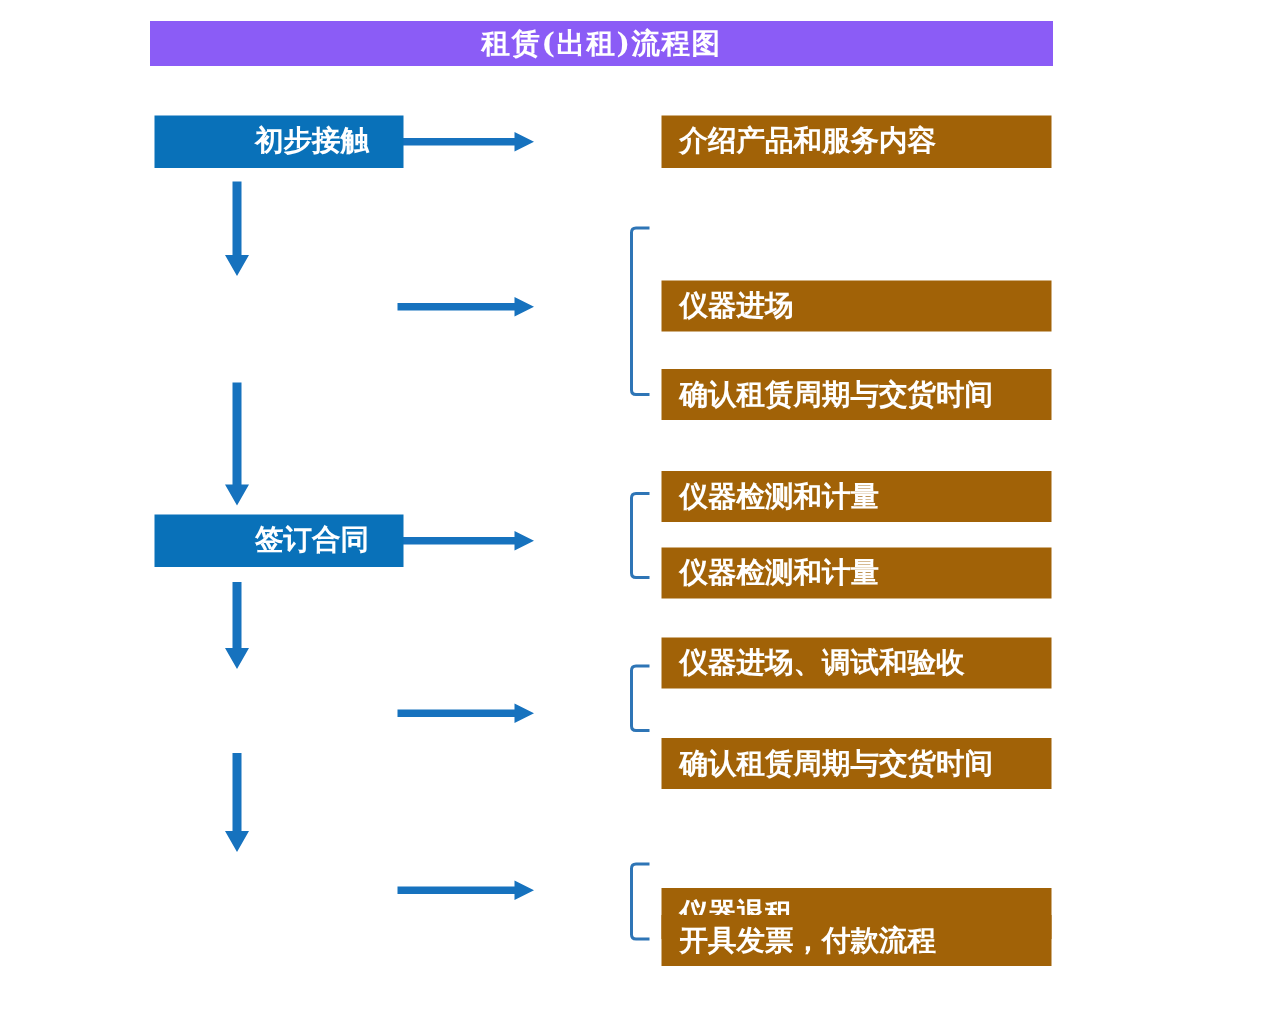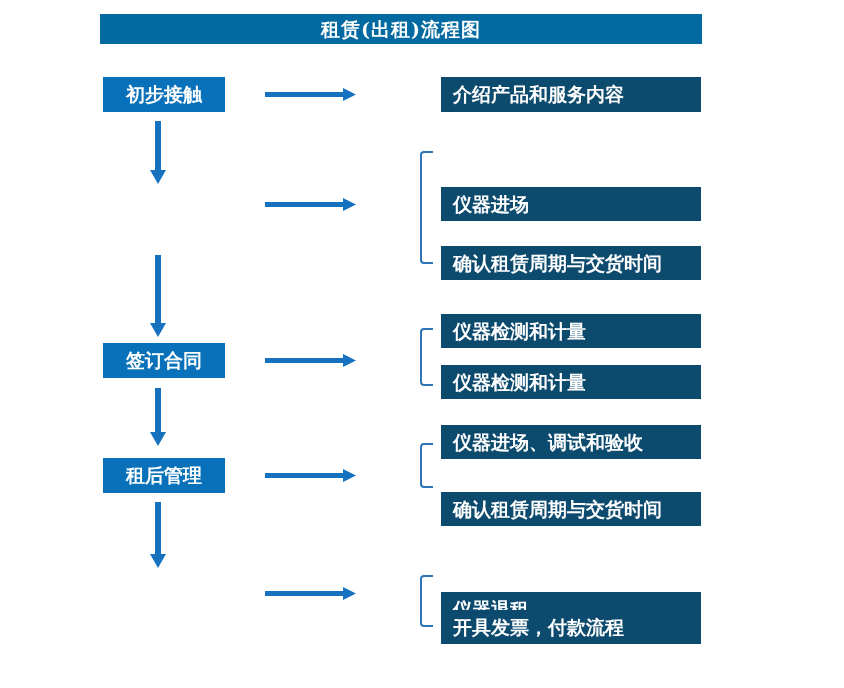--- a/index.html
+++ b/index.html
@@ -24,47 +24,48 @@
     width: 844px;
     height: 688px;
     pointer-events: none;
   }
   .title-bar {
     position: absolute;
     left: 100px;
     top: 14px;
     width: 602px;
     height: 30px;
-    background: #0369a1;
+    background: #8b5cf6;
     color: #ffffff;
     font-size: 19px;
     font-weight: bold;
     line-height: 30px;
     text-align: center;
     letter-spacing: 1px;
   }
   .step-box {
     position: absolute;
     left: 103px;
     width: 122px;
     height: 35px;
     background: #0971b9;
     color: #ffffff;
     font-size: 19px;
     font-weight: bold;
     line-height: 35px;
     text-align: center;
     white-space: nowrap;
+    padding-left: 44px;
   }
   .detail-box {
     position: absolute;
     left: 441px;
     width: 260px;
     height: 34px;
-    background: #0c4a6e;
+    background: #a16207;
     color: #ffffff;
     font-size: 19px;
     font-weight: bold;
     line-height: 34px;
     text-align: left;
     padding-left: 12px;
     box-sizing: border-box;
     white-space: nowrap;
   }
 </style>
@@ -89,21 +90,20 @@
     <path d="M433 152 H424 Q421 152 421 155 V260 Q421 263 424 263 H433" fill="none" stroke="#2e75b6" stroke-width="2"></path>
     <path d="M433 329 H424 Q421 329 421 332 V382 Q421 385 424 385 H433" fill="none" stroke="#2e75b6" stroke-width="2"></path>
     <path d="M433 444 H424 Q421 444 421 447 V484 Q421 487 424 487 H433" fill="none" stroke="#2e75b6" stroke-width="2"></path>
     <path d="M433 576 H424 Q421 576 421 579 V623 Q421 626 424 626 H433" fill="none" stroke="#2e75b6" stroke-width="2"></path>
   </svg>
 
   <div class="title-bar">租赁(出租)流程图</div>
 
   <div class="step-box" style="top:77px">初步接触</div>
   <div class="step-box" style="top:343px">签订合同</div>
-  <div class="step-box" style="top:458px">租后管理</div>
 
   <div class="detail-box" style="top:77px;height:35px;line-height:35px">介绍产品和服务内容</div>
 
   <div class="detail-box" style="top:187px">仪器进场</div>
   <div class="detail-box" style="top:246px">确认租赁周期与交货时间</div>
 
   <div class="detail-box" style="top:314px">仪器检测和计量</div>
   <div class="detail-box" style="top:365px">仪器检测和计量</div>
 
   <div class="detail-box" style="top:425px">仪器进场、调试和验收</div>

